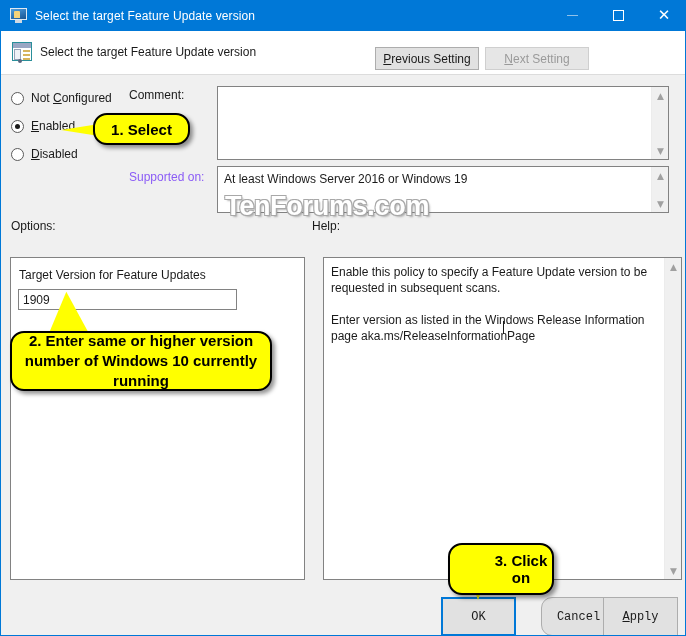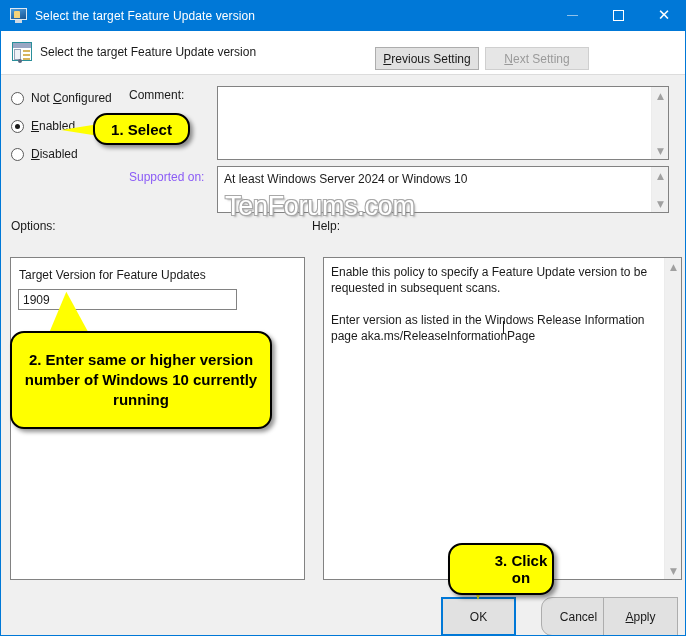--- a/index.html
+++ b/index.html
@@ -211,39 +211,39 @@
   #help-caret {
     position: absolute; left: 179px; top: 63px;
     width: 1px; height: 13px; background: #1a1a1a;
   }
 
   
   .botbtn {
     position: absolute; top: 597px;
     width: 75px; height: 39px;
     font-size: 12px;
-    font-family: Liberation Sans, sans-serif;
+    font-family: Liberation Mono, monospace;
     background: #e1e1e1;
     border: 1px solid #adadad;
     color: #1a1a1a;
     display: flex; align-items: center; justify-content: center;
     padding: 16px;
   }
   #btn-ok {
     left: 440px;
     border: 2px solid #0078d7;
     background: #e1e1e1;
   }
   #btn-cancel { left: 540px; border-radius: 11px; }
   #btn-apply { left: 602px; }
 
   
   #watermark {
     position: absolute; left: 224px; top: 191px;
-    font-size: 27px; font-weight: normal;
+    font-size: 27px; font-weight: bold;
     font-family: "Liberation Sans", sans-serif;
     color: #ffffff;
     letter-spacing: -0.3px;
     text-shadow:
       -1px -1px 0 #a8a8a8, 1px -1px 0 #a8a8a8,
       -1px  1px 0 #a8a8a8, 1px  1px 0 #a8a8a8,
        2px  2px 2px rgba(120,120,120,.55);
     white-space: nowrap;
     pointer-events: none;
   }
@@ -274,21 +274,21 @@
   }
   #tail-1 {
     left: 60px; top: 124px;
     border-top: 6px solid transparent;
     border-bottom: 6px solid transparent;
     border-right: 38px solid #ffff00;
   }
 
   #callout-2 {
     left: 9px; top: 331px;
-    width: 262px; height: 98px;
+    width: 262px; height: 60px;
     font-size: 15px; line-height: 20px;
   }
   #tail-2 {
     left: 50px; top: 293px;
     border-left: 12px solid transparent;
     border-right: 34px solid transparent;
     border-top: 0;
     border-bottom: 46px solid #ffff00;
     transform: rotate(8deg);
   }
@@ -370,21 +370,21 @@
   <div id="lbl-comment">Comment:</div>
   <div id="comment-box">
     <div class="vscroll">
       <div class="arr up">▲</div>
       <div class="arr dn">▼</div>
     </div>
   </div>
 
   <div id="lbl-supported">Supported on:</div>
   <div id="supported-box">
-    <div id="supported-text">At least Windows Server 2024 or Windows 10</div>
+    <div id="supported-text">At least Windows Server 2016 or Windows 19</div>
     <div class="vscroll">
       <div class="arr up">▲</div>
       <div class="arr dn">▼</div>
     </div>
   </div>
 
   <div id="lbl-options">Options:</div>
   <div id="lbl-help">Help:</div>
 
   <div id="options-panel">

